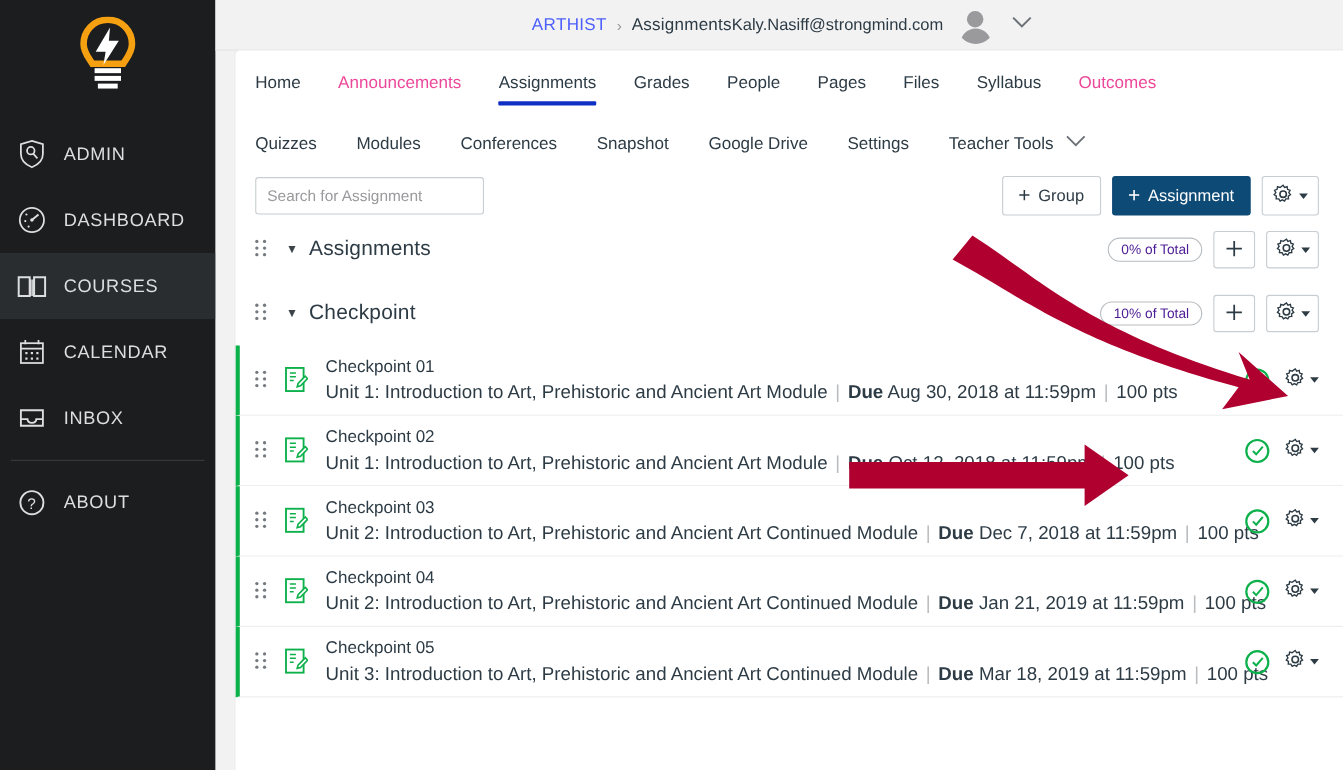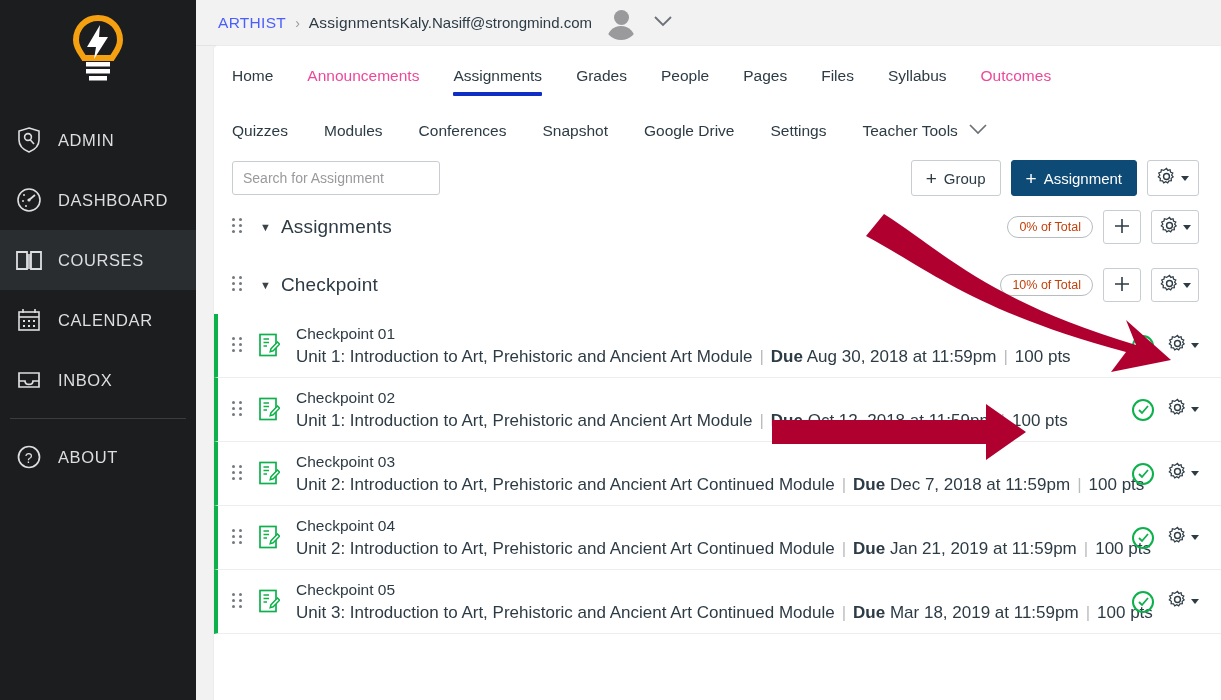--- a/index.html
+++ b/index.html
@@ -24,21 +24,21 @@
   }
   .nav-item.active { background: #2a2d30; }
   .nav-label { font-size: 16.5px; margin-left: 14px; color: #dcdee0; }
   .nav-icon { width: 30px; height: 30px; display:flex; align-items:center; justify-content:center; }
   .nav-divider { height: 1px; background: #3a3d40; margin: 8px 10px; }
 
   
   .main { flex: 1; height: 700px; position: relative; background: #f2f2f3; }
   .topbar {
     height: 46px; background: #f2f2f3; display: flex; align-items: center;
-    justify-content: flex-start; padding: 0 14px 0 22px;
+    justify-content: center; padding: 0 14px 0 22px;
     border-bottom: 1px solid #e3e3e4;
   }
   .crumbs { display: flex; align-items: center; font-size: 15.5px; }
   .crumb-link { color: #4b5efc; cursor: pointer; letter-spacing:.3px; }
   .crumb-sep { color: #9a9a9d; margin: 0 9px; font-size: 14px; }
   .crumb-cur { color: #2d3b45; letter-spacing:.2px; }
   .userbox { display: flex; align-items: center; gap: 12px; }
   .user-email { font-size: 15px; color: #2d3b45; }
   .avatar {
     width: 34px; height: 34px; border-radius: 50%;
@@ -97,21 +97,21 @@
     padding: 14px 22px 10px 18px; position: relative;
   }
   .group-left { display: flex; align-items: center; gap: 10px; }
   .grip { width: 12px; height: 18px; display:grid; grid-template-columns: repeat(2,3px); grid-template-rows: repeat(3,3px); gap: 3px 4px; cursor: grab; }
   .grip i { width:3px; height:3px; background:#73797e; border-radius:50%; display:block; }
   .caret { color:#3c4449; font-size: 11px; margin-left: 6px; }
   .group-title { font-size: 19px; color: #2d3b45; letter-spacing:.2px; }
   .group-right { display: flex; align-items: center; gap: 10px; }
   .pill {
     border: 1px solid #b7bcc0; border-radius: 14px; padding: 3px 11px;
-    font-size: 12.5px; color: #c2410c; background: #fff;
+    font-size: 12.5px; color: #4c1d95; background: #fff;
   }
   .sq-btn {
     width: 38px; height: 34px; border: 1px solid #c7cdd1; border-radius: 3px; background:#fff;
     display: inline-flex; align-items: center; justify-content: center; cursor: pointer;
   }
   .sq-btn.wide { width: 48px; gap: 4px; }
 
   .empty-group {
     margin: 0 22px 0 18px; border: 1px solid #e0e0e1; border-radius: 3px;
     height: 42px; display: flex; align-items: center; justify-content: center;

